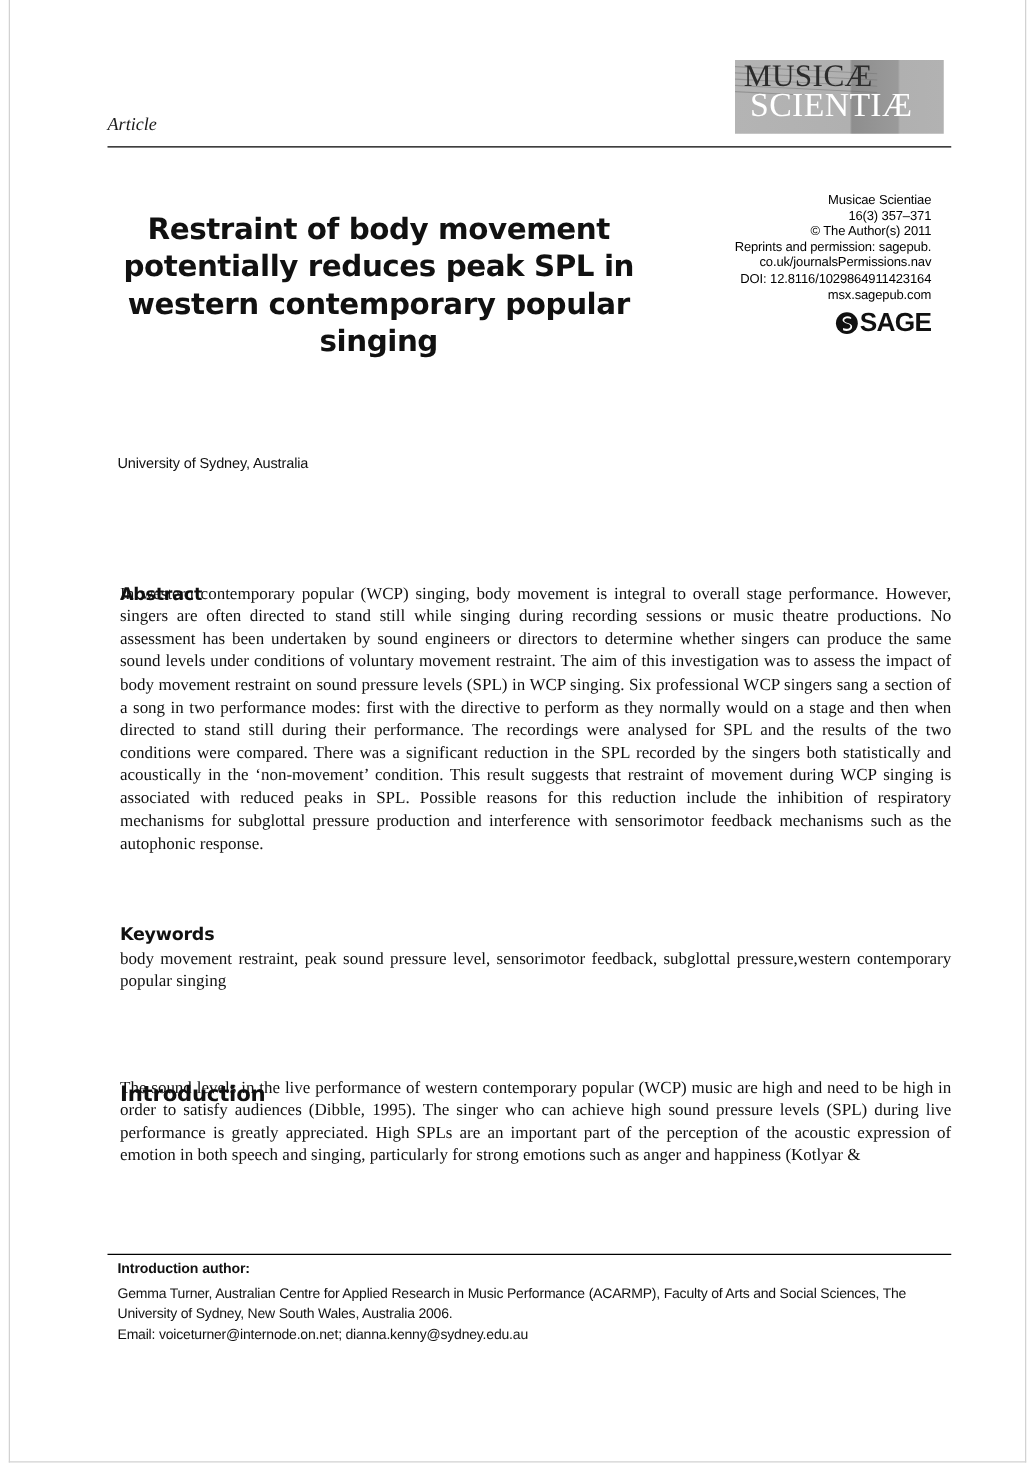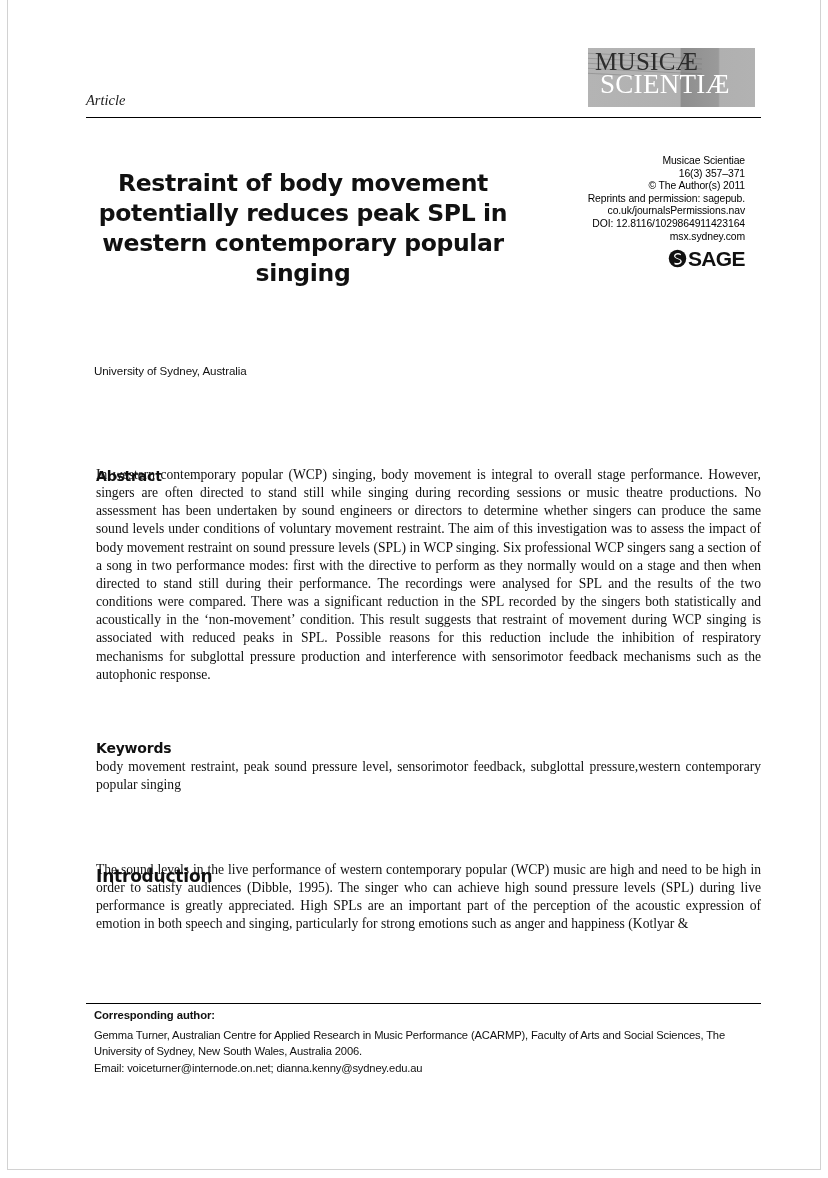--- a/index.html
+++ b/index.html
@@ -252,21 +252,21 @@
     </div>
   </div>
 
   <div class="masthead">
     <div>Musicae Scientiae</div>
     <div>16(3) 357–371</div>
     <div>© The Author(s) 2011</div>
     <div>Reprints and permission: sagepub.</div>
     <div>co.uk/journalsPermissions.nav</div>
     <div>DOI: 12.8116/1029864911423164</div>
-    <div>msx.sydney.com</div>
+    <div>msx.sagepub.com</div>
   </div>
 
   <div class="sage-logo">
     <svg class="sage-mark" viewBox="0 0 20 20">
       <circle cx="10" cy="10" r="9.2" fill="#111111"></circle>
       <path d="M13.6 5.2 C11.4 3.6 7.6 4.0 6.6 6.4 C5.7 8.6 7.8 9.8 9.9 10.4 C12.0 11.0 13.4 11.8 12.9 13.2 C12.3 14.9 9.0 15.3 6.8 14.2 L6.8 16.0 C9.4 17.1 13.4 16.6 14.3 14.0 C15.1 11.6 12.9 10.5 10.8 9.9 C8.8 9.3 7.3 8.6 7.8 7.2 C8.3 5.8 11.3 5.2 13.6 6.6 Z" fill="#ffffff"></path>
     </svg>
     <span class="sage-word">SAGE</span>
   </div>
 
@@ -280,19 +280,19 @@
   <div class="section-head" id="abstract-head">Abstract</div>
   <div class="body-text" id="abstract-text">In western contemporary popular (WCP) singing, body movement is integral to overall stage performance. However, singers are often directed to stand still while singing during recording sessions or music theatre productions. No assessment has been undertaken by sound engineers or directors to determine whether singers can produce the same sound levels under conditions of voluntary movement restraint. The aim of this investigation was to assess the impact of body movement restraint on sound pressure levels (SPL) in WCP singing. Six professional WCP singers sang a section of a song in two performance modes: first with the directive to perform as they normally would on a stage and then when directed to stand still during their performance. The recordings were analysed for SPL and the results of the two conditions were compared. There was a significant reduction in the SPL recorded by the singers both statistically and acoustically in the ‘non-movement’ condition. This result suggests that restraint of movement during WCP singing is associated with reduced peaks in SPL. Possible reasons for this reduction include the inhibition of respiratory mechanisms for subglottal pressure production and interference with sensorimotor feedback mechanisms such as the autophonic response.</div>
 
   <div class="section-head" id="keywords-head">Keywords</div>
   <div class="body-text" id="keywords-text">body movement restraint, peak sound pressure level, sensorimotor feedback, subglottal pressure,western contemporary popular singing</div>
 
   <div class="section-head" id="intro-head">Introduction</div>
   <div class="body-text" id="intro-text">The sound levels in the live performance of western contemporary popular (WCP) music are high and need to be high in order to satisfy audiences (Dibble, 1995). The singer who can achieve high sound pressure levels (SPL) during live performance is greatly appreciated. High SPLs are an important part of the perception of the acoustic expression of emotion in both speech and singing, particularly for strong emotions such as anger and happiness (Kotlyar &amp;</div>
 
   <div class="rule-bottom"></div>
-  <div class="corr-head">Corresponding author:</div>
+  <div class="corr-head">Introduction author:</div>
   <div class="corr-body">
     <span>Gemma Turner, Australian Centre for Applied Research in Music Performance (ACARMP), Faculty of Arts and Social Sciences, The University of Sydney, New South Wales, Australia 2006.</span><br>
     <span>Email: voiceturner@internode.on.net; dianna.kenny@sydney.edu.au</span>
   </div>
 
 </div>
 
 </body></html>

